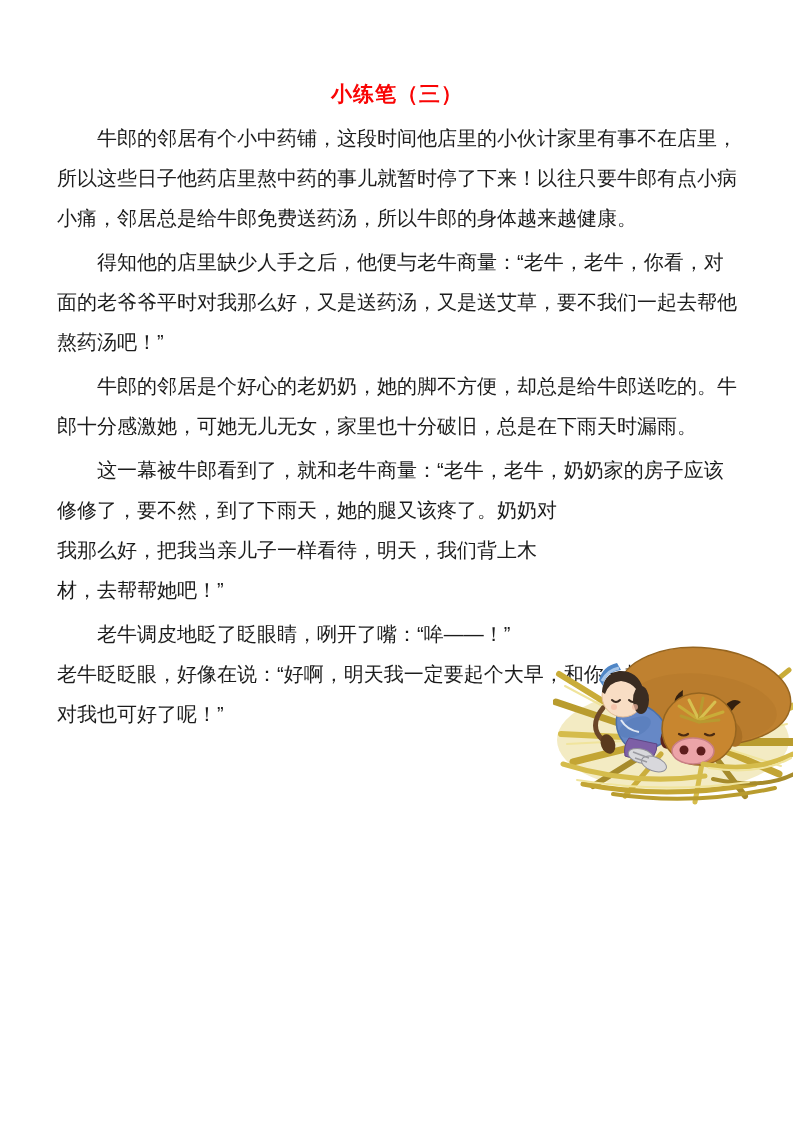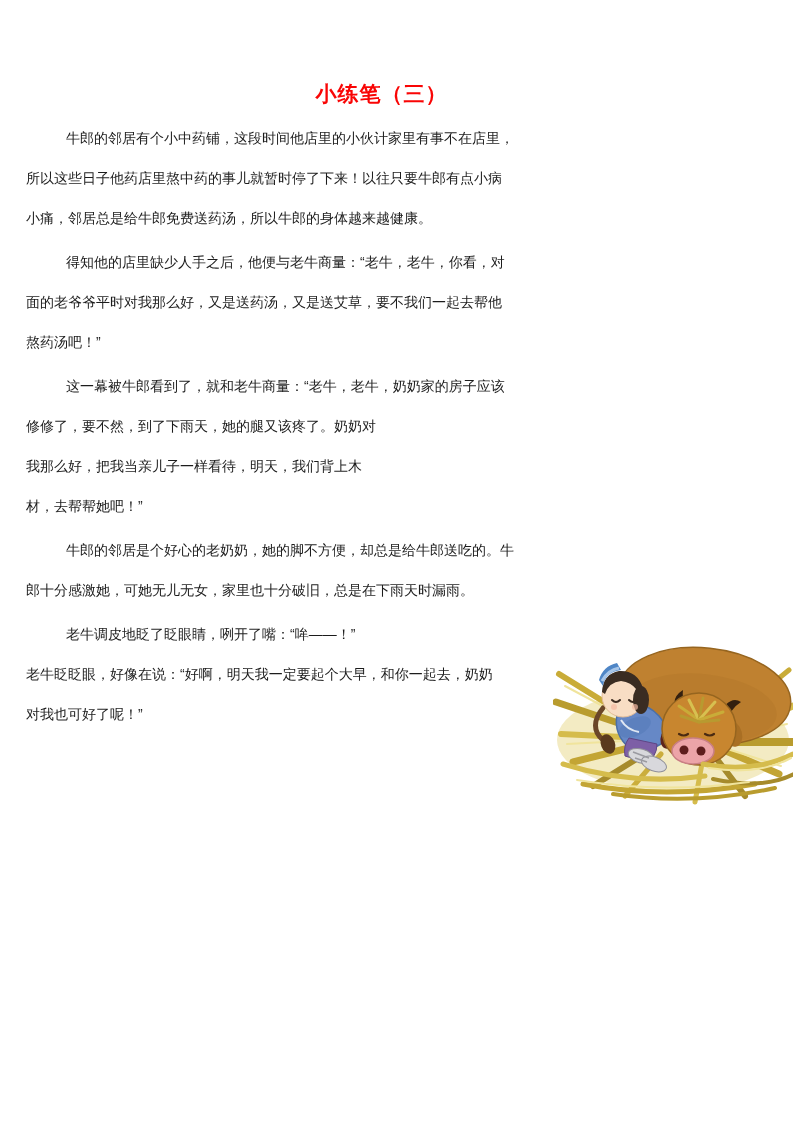--- a/index.html
+++ b/index.html
@@ -5,35 +5,35 @@
   :root { --title-red: #F90505; --text-color: #1C1C1C; }
   html, body { margin: 0; padding: 0; background: #ffffff; }
   body {
     width: 793px; height: 1122px;
     position: relative; overflow: hidden;
     font-family: "Liberation Sans", sans-serif;
     color: var(--text-color);
   }
   .page {
     position: absolute; inset: 0;
-    padding: 0 56px 0 26px;
+    padding: 0 56px 0 57px;
     box-sizing: border-box;
   }
   h2.title {
     font-size: 21px;
     font-weight: bold;
     color: var(--title-red);
     text-align: center;
     line-height: 40px;
     margin: 22px 0 4px 0;
     letter-spacing: 1px;
   }
   section:first-of-type h2.title { margin-top: 74px; }
   p.para {
-    font-size: 14px;
+    font-size: 20px;
     line-height: 40px;
     margin: 0 0 4px 0;
     white-space: pre;          
     text-indent: 40px;         
     letter-spacing: 0;
   }
   .illustration {
     position: absolute;
     left: 553px; top: 634px;
     width: 242px; height: 172px;
@@ -50,26 +50,26 @@
     <h2 class="title">小练笔（三）</h2>
     <p class="para">牛郎的邻居有个小中药铺，这段时间他店里的小伙计家里有事不在店里，
 所以这些日子他药店里熬中药的事儿就暂时停了下来！以往只要牛郎有点小病
 小痛，邻居总是给牛郎免费送药汤，所以牛郎的身体越来越健康。</p>
     <p class="para">得知他的店里缺少人手之后，他便与老牛商量：“老牛，老牛，你看，对
 面的老爷爷平时对我那么好，又是送药汤，又是送艾草，要不我们一起去帮他
 熬药汤吧！”</p>
   </section>
 
   <section>
+    <p class="para">牛郎的邻居是个好心的老奶奶，她的脚不方便，却总是给牛郎送吃的。牛
+郎十分感激她，可她无儿无女，家里也十分破旧，总是在下雨天时漏雨。</p>
     <p class="para">这一幕被牛郎看到了，就和老牛商量：“老牛，老牛，奶奶家的房子应该
 修修了，要不然，到了下雨天，她的腿又该疼了。奶奶对
 我那么好，把我当亲儿子一样看待，明天，我们背上木
 材，去帮帮她吧！”</p>
-    <p class="para">牛郎的邻居是个好心的老奶奶，她的脚不方便，却总是给牛郎送吃的。牛
-郎十分感激她，可她无儿无女，家里也十分破旧，总是在下雨天时漏雨。</p>
     <p class="para">老牛调皮地眨了眨眼睛，咧开了嘴：“哞——！”
 老牛眨眨眼，好像在说：“好啊，明天我一定要起个大早，和你一起去，奶奶
 对我也可好了呢！”</p>
   </section>
 
 
   <div class="illustration">
     <svg viewBox="0 0 242 172" role="img" xmlns="http://www.w3.org/2000/svg" aria-label="男孩靠着老牛睡在稻草堆上的插图">
 
       <ellipse cx="120" cy="106" rx="116" ry="52" fill="#E2CC6A" opacity="0.40"></ellipse>

